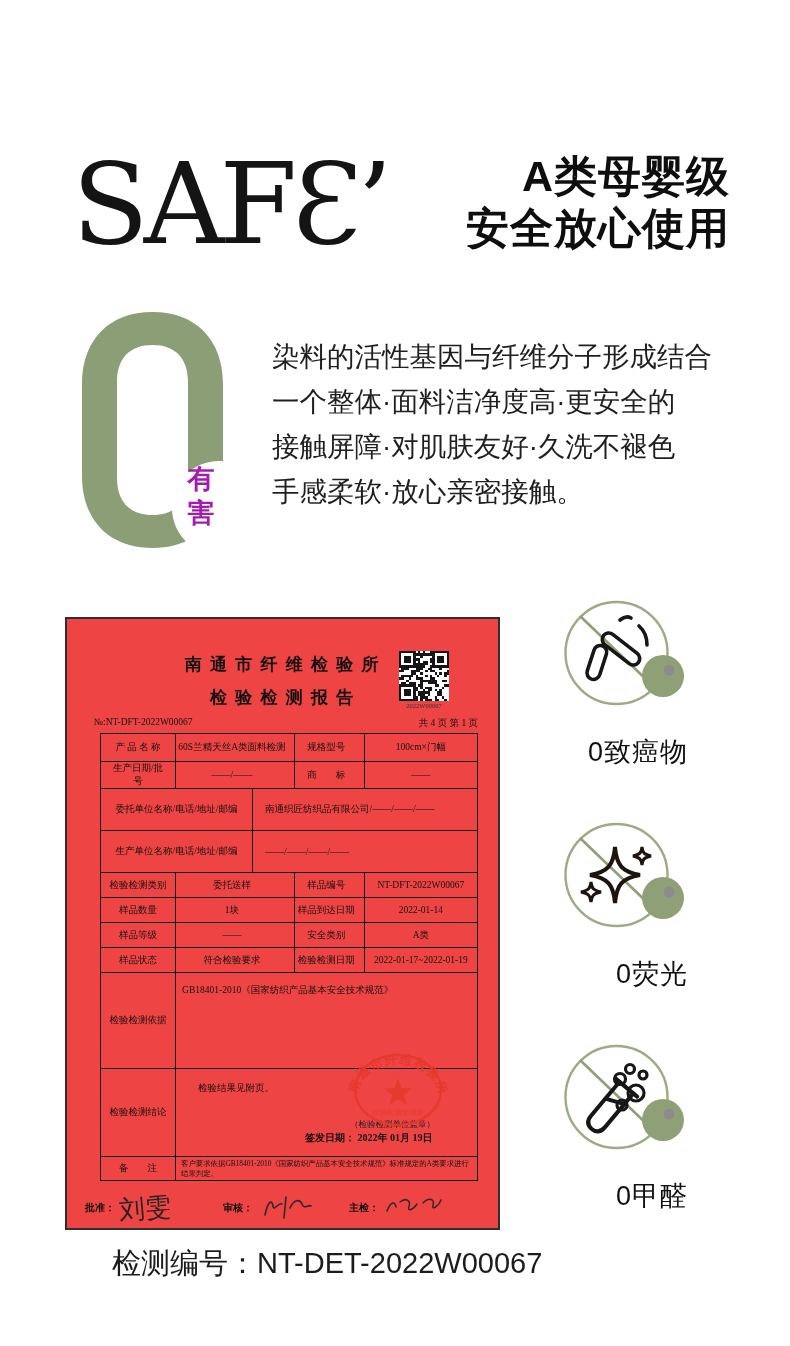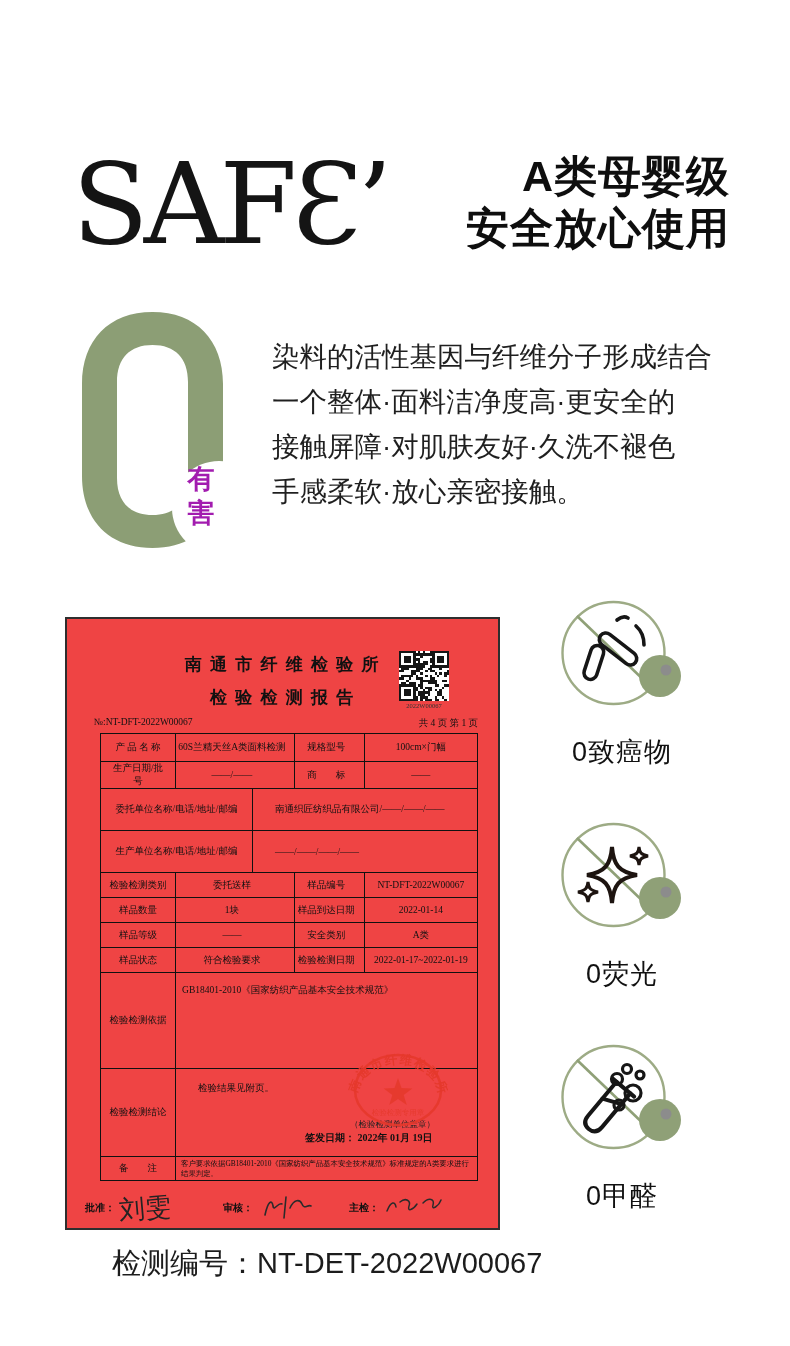--- a/index.html
+++ b/index.html
@@ -39,39 +39,39 @@
   .cell { border-left:1.2px solid #111; display:flex; align-items:center; justify-content:center;
           font-size:9.5px; text-align:center; padding:1px 2px;margin-left:6px; }
   .cell:first-child { border-left:none; }
   .w-l  { width:16.5%; }
   .w-v1 { width:30%; }
   .w-l2 { width:17%; }
   .w-v2 { flex:1; }
   .w-wl { width:37%; }
   .h1 { height:27px; } .h2 { height:42px; } .h3 { height:25px; }
   .hb { height:96px; } .hc { height:88px; } .hr { height:24px; }
-  .left-al { justify-content:flex-start; text-align:center; padding-left:22px; }
+  .left-al { justify-content:flex-start; text-align:center; padding-left:12px; }
   .basis-val { align-items:flex-start; justify-content:flex-start; text-align:left; padding:11px 6px; }
   .concl-val { position:relative; align-items:flex-start; justify-content:flex-start; padding:13px 0 0 22px; text-align:left; }
   .remark-val { font-size:7.4px; line-height:9.6px; text-align:left; padding:2px 5px; justify-content:flex-start; }
 
   .stamp { position:absolute; left:281px; top:430px; }
   .seal-note { position:absolute; left:283px; top:500px; font-size:8.5px; color:#222; }
   .issue-date { position:absolute; left:238px; top:512px; font-size:10px; font-weight:700; }
 
   .sign-row { display:flex; align-items:flex-start; margin:10px 0 0 18px; font-size:10px; font-weight:700; }
   .sign-item { display:flex; align-items:flex-start; }
   .sign-item .lbl { margin-top:10px; }
   .sig-name { font-family:"DejaVu Serif","Liberation Serif",serif; font-size:26px; font-weight:400;
               display:inline-block; transform:rotate(-5deg); margin:0 0 0 4px; color:#232323; }
   .scribble { margin:2px 0 0 4px; }
   .si2 { margin-left:52px; } .si3 { margin-left:34px; }
 
   
-  .badge { position:absolute; left:556px; width:132px; text-align:center; }
+  .badge { position:absolute; left:556px; width:132px; text-align:right; }
   .b1 { top:600px; } .b2 { top:822px; } .b3 { top:1044px; }
   .badge-label { margin-top:18px; font-size:27px; color:#111; letter-spacing:1px; }
 
   
   .footer-no { position:absolute; left:112px; top:1244px; font-size:29px; color:#1c1c1c; }
 </style>
 </head>
 <body>
 
 <div class="page">

